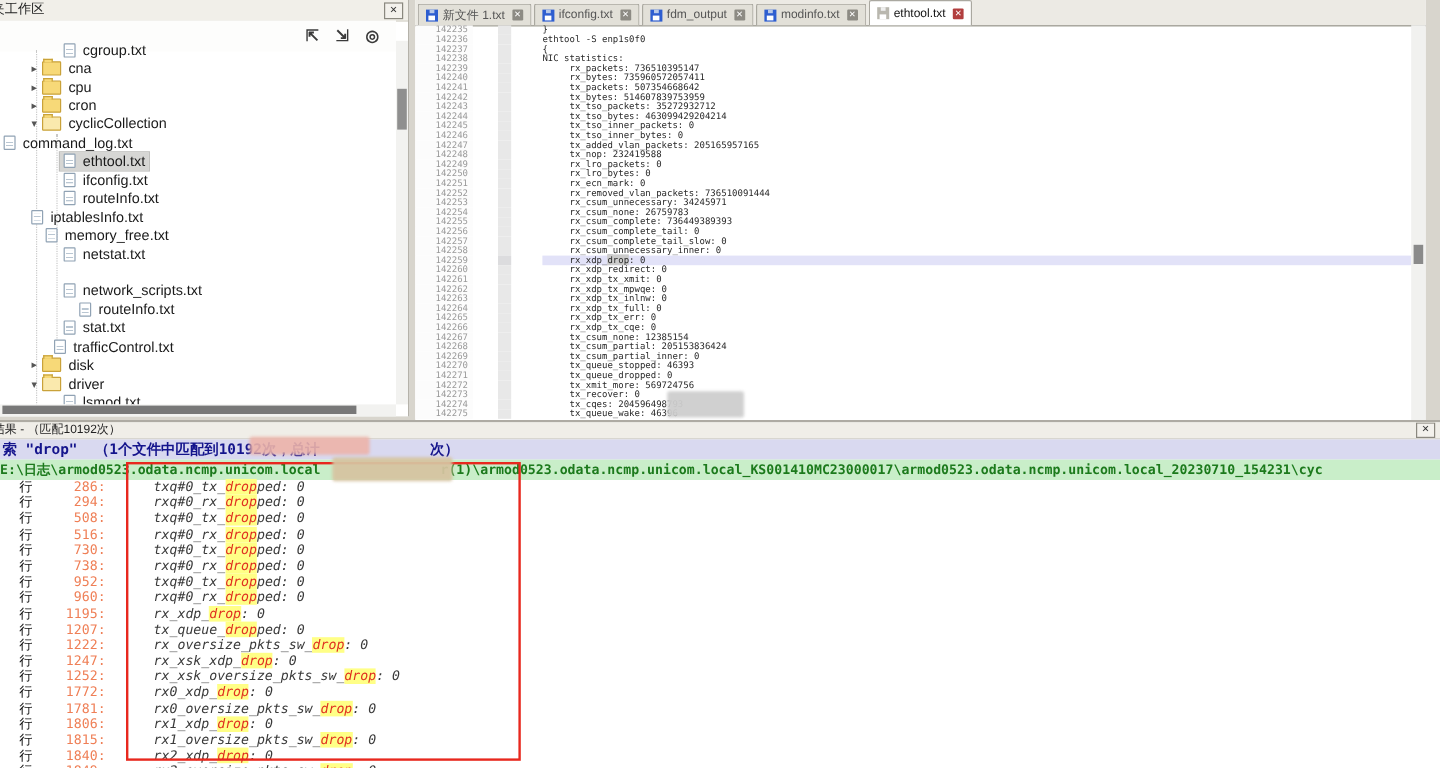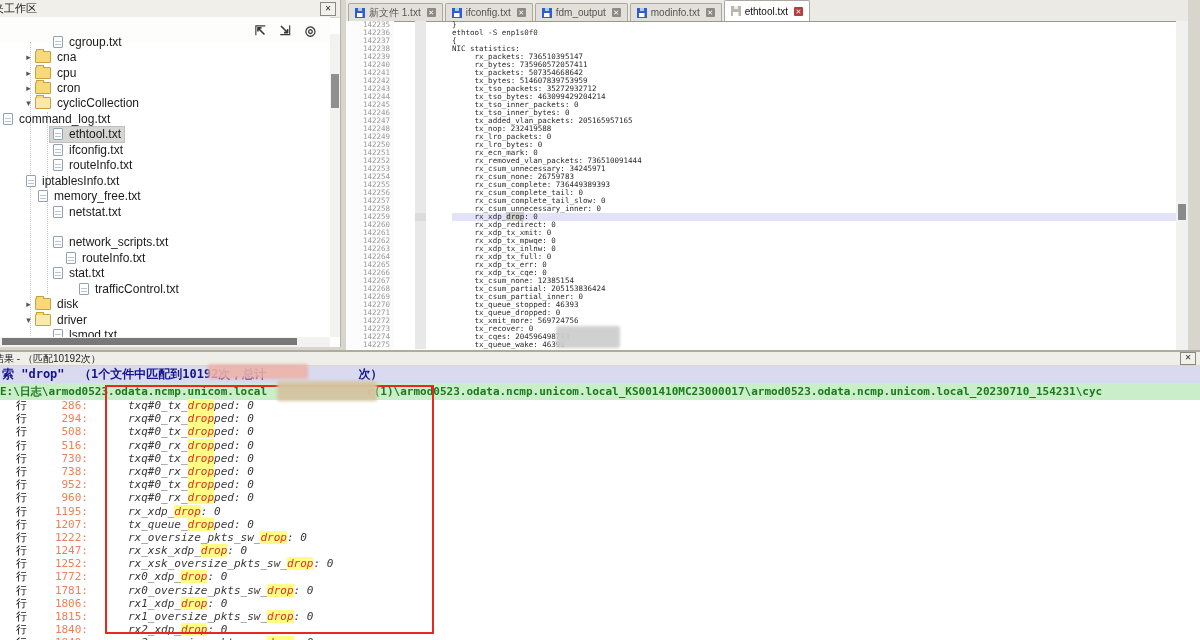--- a/index.html
+++ b/index.html
@@ -192,21 +192,21 @@
             <span class="ficon"></span>
             <span class="tlabel2">routeInfo.txt</span>
           </span>
         </div>
         <div class="trow" style="padding-left: 50px;">
           <span class="selwrap">
             <span class="ficon"></span>
             <span class="tlabel2">stat.txt</span>
           </span>
         </div>
-        <div class="trow" style="padding-left: 76px;">
+        <div class="trow" style="padding-left: 42px;">
           <span class="selwrap">
             <span class="ficon"></span>
             <span class="tlabel2">trafficControl.txt</span>
           </span>
         </div>
         <div class="trow" style="padding-left: 22px;">
           <span class="arrow">▸</span>
           <span class="foldericon"></span>
           <span class="tlabel2">disk</span>
         </div>

